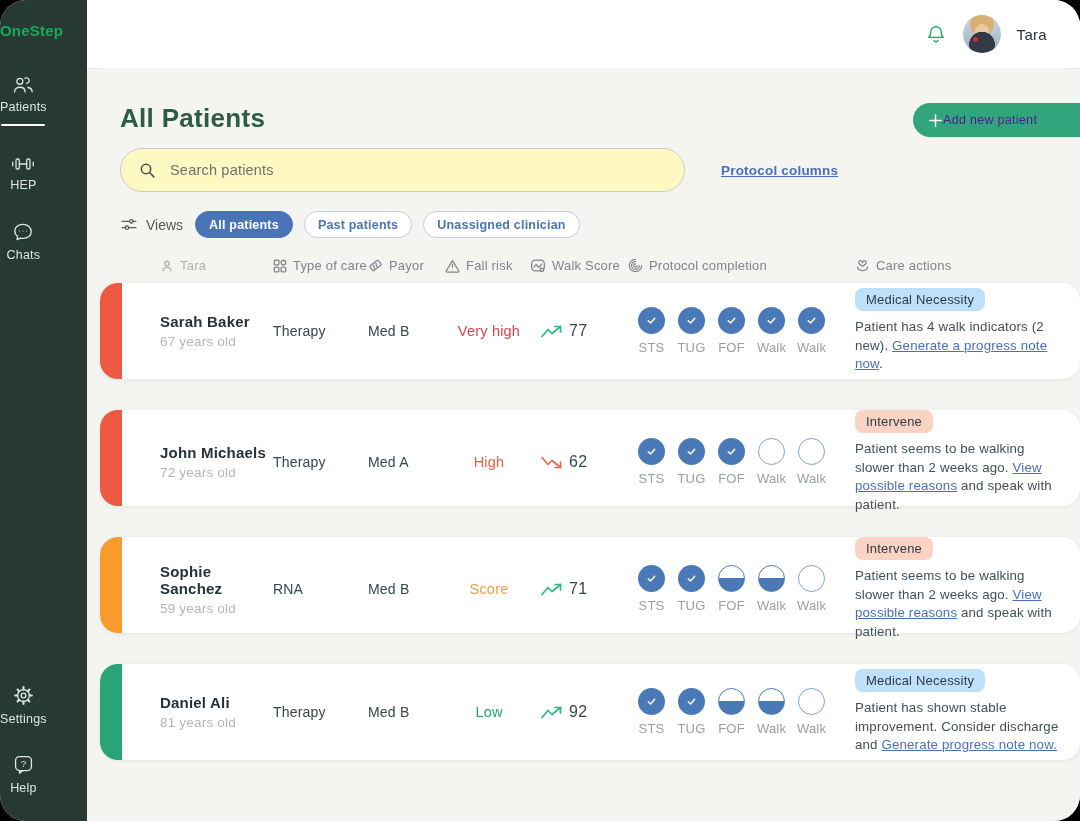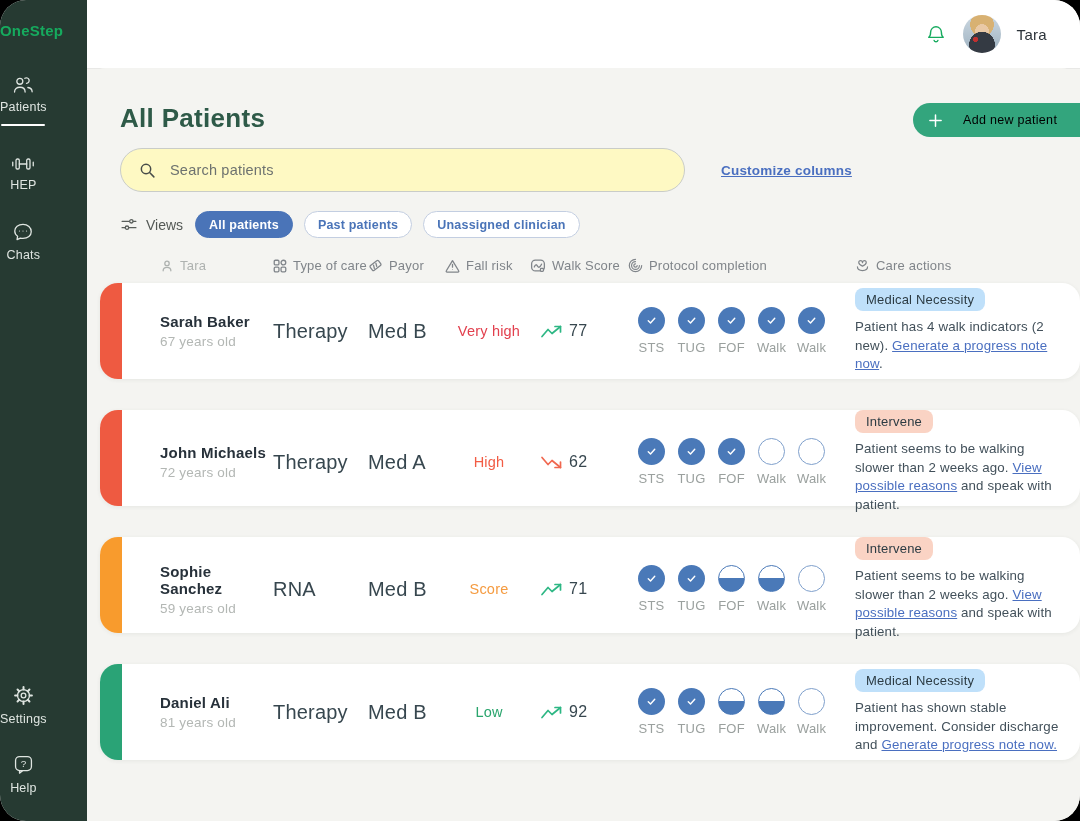--- a/index.html
+++ b/index.html
@@ -27,21 +27,21 @@
     background:
       radial-gradient(circle at 33% 64%, #c03030 7%, transparent 8%),
       radial-gradient(circle at 50% 78%, #343a43 36%, transparent 37%),
       radial-gradient(circle at 50% 42%, #e9c9a6 23%, transparent 24%),
       radial-gradient(circle at 50% 25%, #d8b172 34%, transparent 35%),
       linear-gradient(180deg,#ccd8e1,#9db1c0);}
   .user-name{font-size:15px;color:#2c333a;letter-spacing:.3px;}
 
   .content{position:relative;flex:1;background:#f4f4f1;overflow:hidden;border-radius:19px;}
   .page-title{margin:35px 0 0 33px;font-size:26px;font-weight:600;color:#2e5a48;letter-spacing:.3px;}
-  .add-btn{position:absolute;top:35px;right:0;height:34px;width:167px;background:#33a57d;border:none;border-radius:17px 0 0 17px;color:#000000;display:flex;align-items:center;gap:20px;padding-left:15px;cursor:pointer;font-size:12.5px;letter-spacing:.3px;}
+  .add-btn{position:absolute;top:35px;right:0;height:34px;width:167px;background:#33a57d;border:none;border-radius:17px 0 0 17px;color:#4c1d95;display:flex;align-items:center;padding-left:15px;cursor:pointer;font-size:12.5px;letter-spacing:.3px;}
 
   .search-row{display:flex;align-items:center;margin:14px 0 0 33px;}
   .search-box{width:565px;height:44px;background:#fef9c3;border:1.5px solid #c9ccc8;border-radius:23px;display:flex;align-items:center;padding:0 18px;gap:12px;}
   .search-box input{border:none;outline:none;flex:1;font-size:14.5px;color:#333;background:transparent;font-family:inherit;letter-spacing:.2px;}
   .search-box input::placeholder{color:#6d726f;}
   .customize-link{margin-left:36px;font-size:13.5px;font-weight:700;color:#4a6fc0;text-decoration:underline;cursor:pointer;letter-spacing:.2px;}
 
   .views-row{display:flex;align-items:center;margin:19px 0 0 33px;gap:12px;}
   .views-toggle{display:flex;align-items:center;gap:8px;color:#535855;font-size:14px;cursor:pointer;}
   .chip{height:27px;border-radius:14px;padding:0 13px;font-size:12.5px;font-weight:700;letter-spacing:.2px;display:inline-flex;align-items:center;cursor:pointer;border:1.5px solid #c3cee1;background:#fff;color:#4a74b8;font-family:inherit;}
@@ -49,21 +49,21 @@
 
   
   .table-header{display:grid;grid-template-columns:113px 95px 77px 85px 98px 227px 1fr;padding-left:60px;margin:20px 0 10px 13px;}
   .th{display:flex;align-items:center;gap:6px;font-size:13px;color:#80858a;letter-spacing:.2px;}
   .th.name-col{color:#aeb2b0;}
 
   .row-card{position:relative;display:grid;grid-template-columns:113px 95px 77px 192px 218px 1fr;align-items:center;padding-left:60px;margin:0 0 31px 13px;background:#fff;border-radius:18px;height:96px;box-shadow:0 1px 4px rgba(40,50,45,.07);cursor:pointer;}
   .accent{position:absolute;left:0;top:0;bottom:0;width:22px;border-radius:18px 0 0 18px;}
   .p-name{font-size:15px;font-weight:700;color:#27313a;letter-spacing:.2px;}
   .p-age{font-size:13.5px;color:#b3b7b4;margin-top:4px;letter-spacing:.2px;}
-  .cell-care,.cell-payor{font-size:20px;color:#37474f;letter-spacing:.2px;}
+  .cell-care,.cell-payor{font-size:14px;color:#37474f;letter-spacing:.2px;}
   .cell-risk{display:flex;align-items:center;}
   .risk-label{width:88px;text-align:center;font-size:14.5px;letter-spacing:.2px;}
   .trend{width:36px;display:flex;justify-content:center;align-items:center;}
   .score{font-size:16px;color:#37474f;letter-spacing:.3px;}
   .cell-protocols{display:flex;gap:11px;}
   .proto{display:flex;flex-direction:column;align-items:center;gap:6px;width:29px;}
   .p-circle{width:27px;height:27px;border-radius:50%;display:flex;align-items:center;justify-content:center;}
   .p-circle.done{background:#4a79b8;}
   .p-circle.empty{border:1.5px solid #7fa0cc;background:#fff;}
   .p-circle.half{border:1.5px solid #4a79b8;background:linear-gradient(180deg,#fff 0 48%,#4a79b8 48% 100%);}
@@ -170,21 +170,21 @@
       <div class="search-row">
         <div class="search-box">
           <span>
             <svg class="icon-svg" width="17" height="17" viewBox="0 0 16 16" fill="none" stroke="#474c49" stroke-width="1.5" stroke-linecap="round">
               <circle cx="6.6" cy="6.6" r="4.4"></circle>
                 <path d="M10.2 10.2 L14 14"></path>
             </svg>
           </span>
           <input type="text" placeholder="Search patients" style="">
         </div>
-        <a class="customize-link">Customize columns</a>
+        <a class="customize-link">Protocol columns</a>
       </div>
 
       <div class="views-row">
         <div class="views-toggle">
           <span>
             <svg class="icon-svg" width="18" height="17" viewBox="0 0 16 16" fill="none" stroke="#5a5f5c" stroke-width="1.3" stroke-linecap="round">
               <path d="M1.5 5 h6.2 M12 5 h2.5"></path>
                 <circle cx="10.2" cy="5" r="1.6"></circle>
               <path d="M1.5 11 h2.5 M8.3 11 h6.2"></path>
                 <circle cx="6.1" cy="11" r="1.6"></circle>

